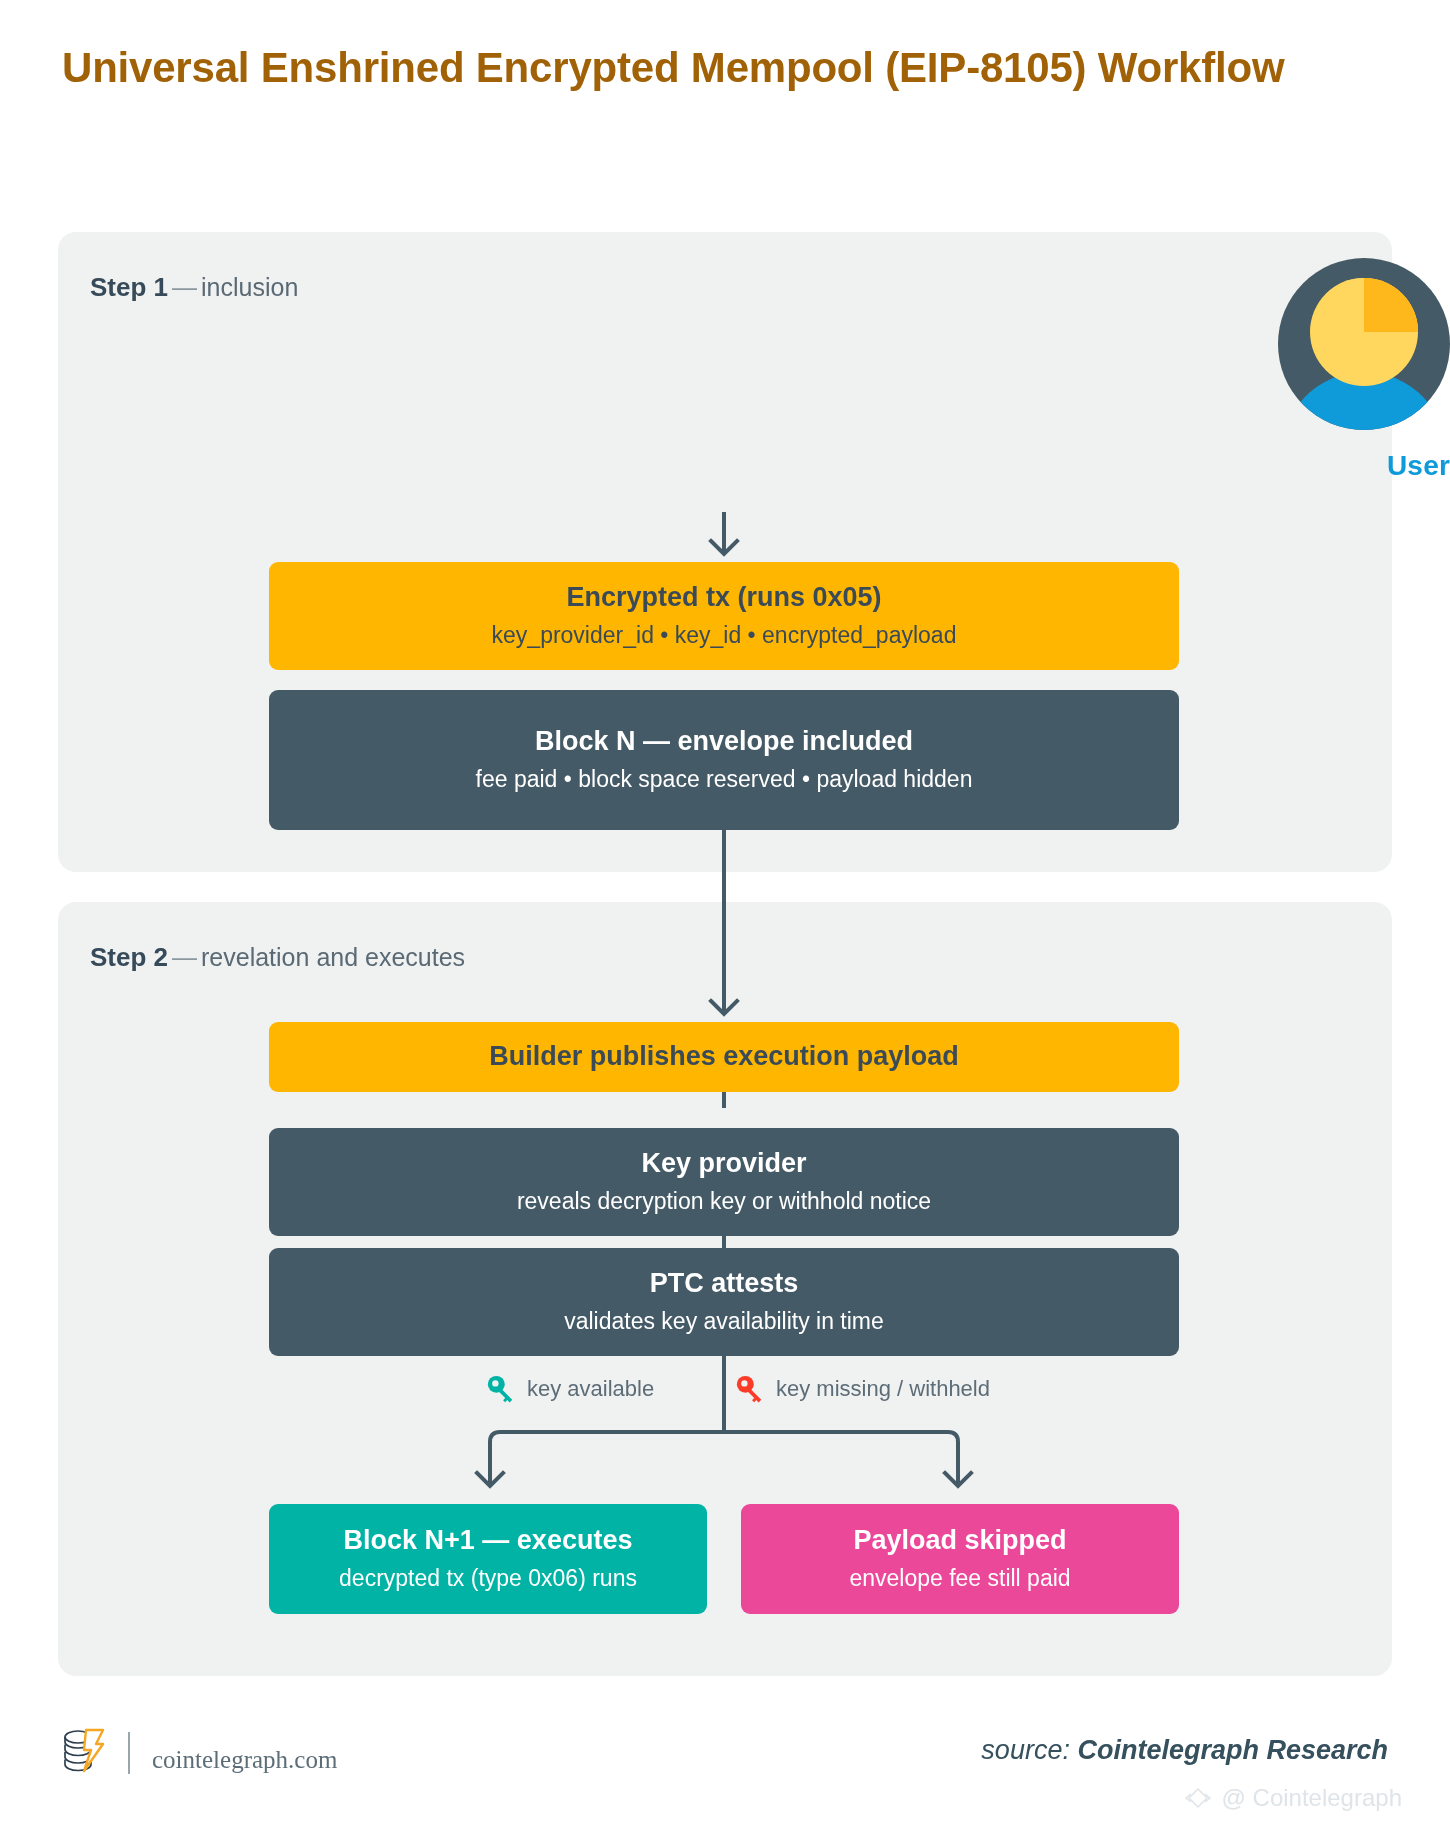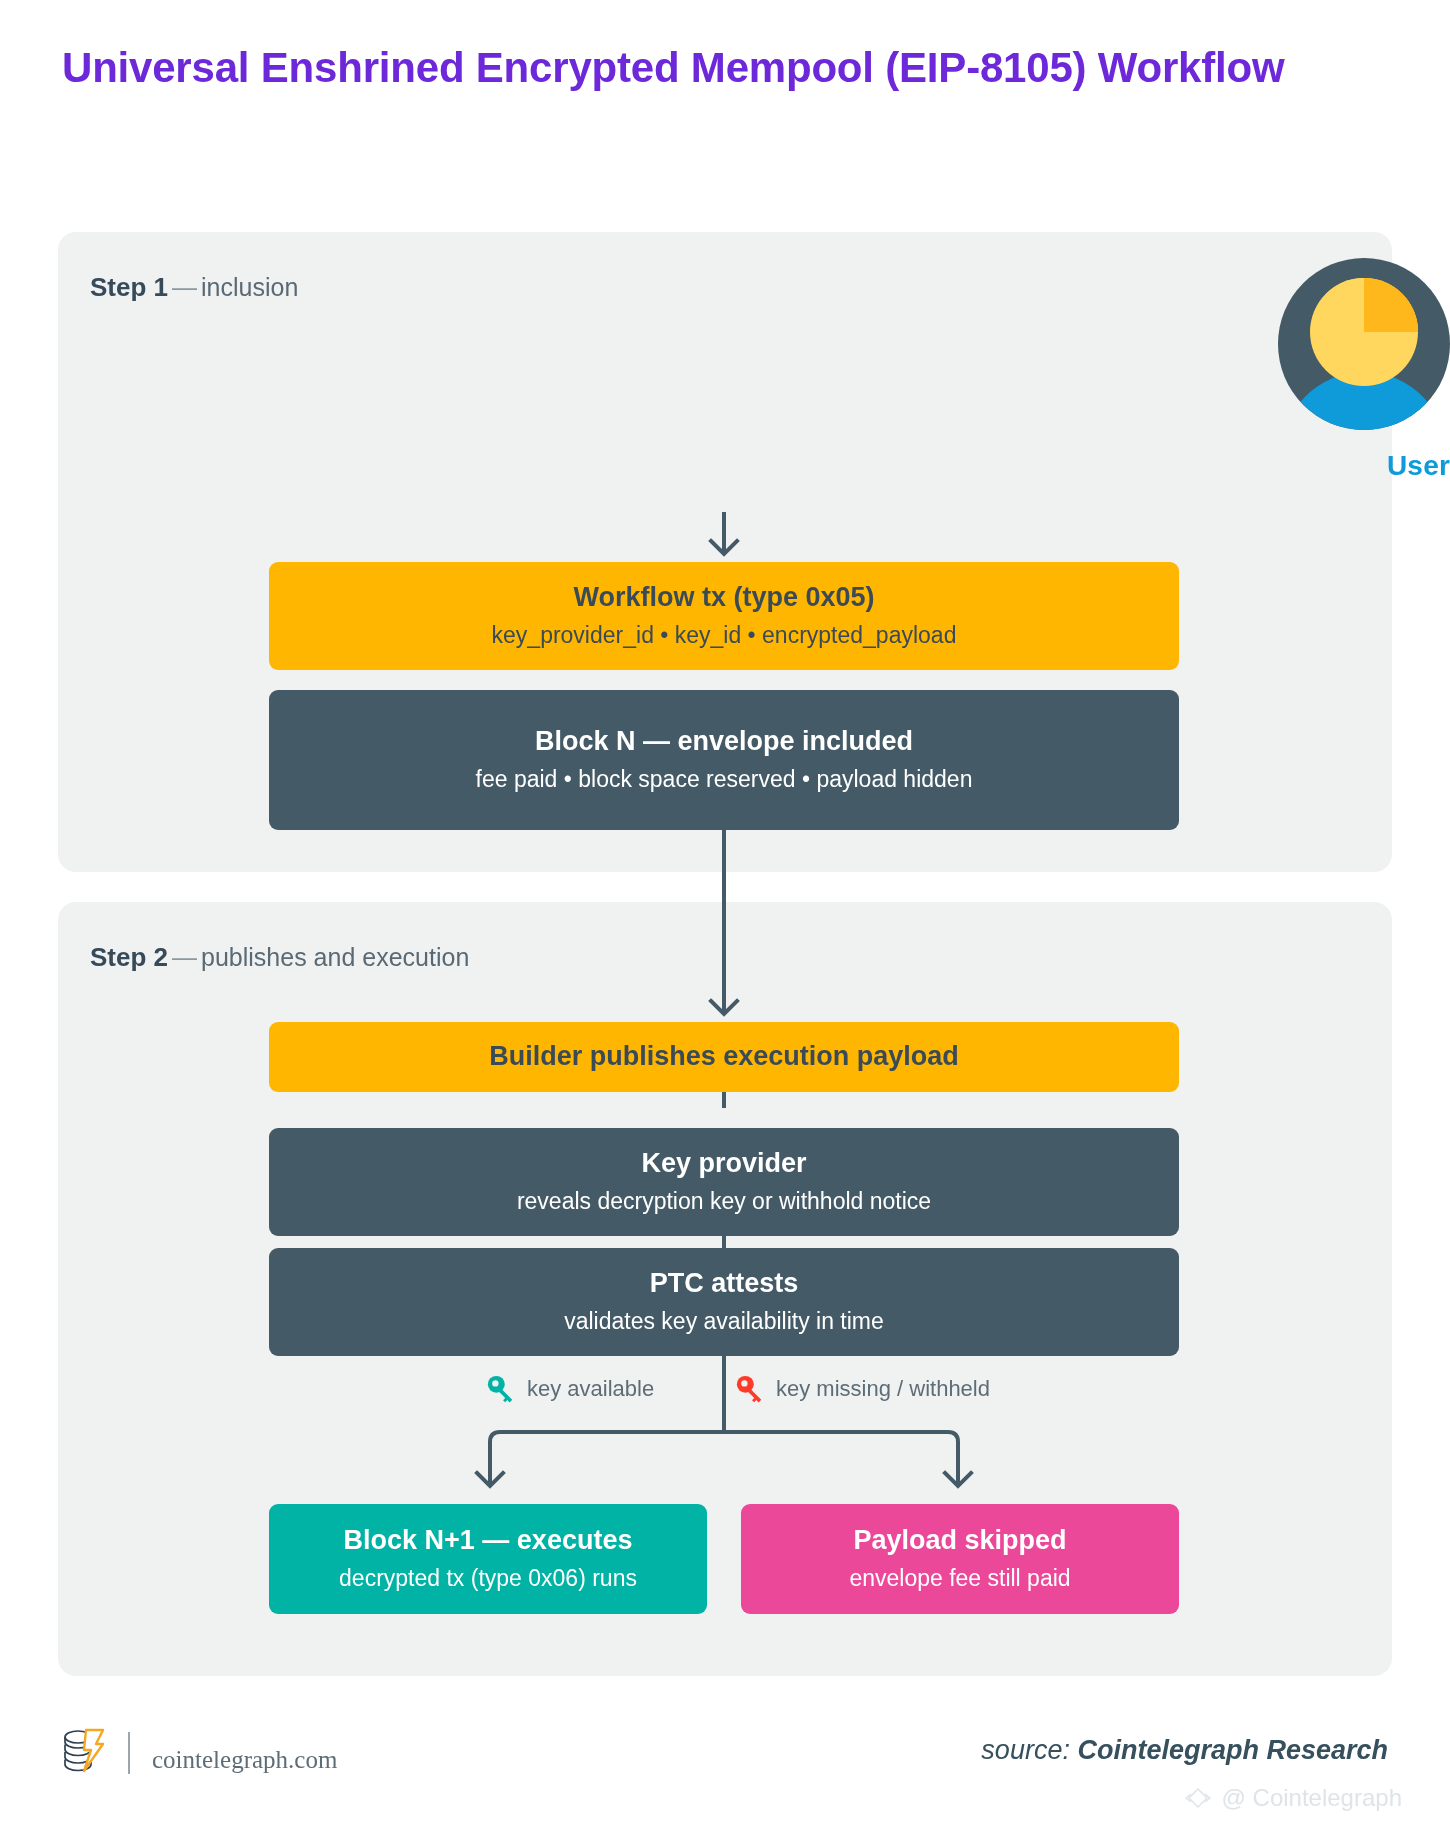--- a/index.html
+++ b/index.html
@@ -19,21 +19,21 @@
 
   
   .title {
     position: absolute;
     left: 62px;
     top: 38px;
     width: 1260px;
     font-size: 42px;
     line-height: 1.42;
     font-weight: bold;
-    color: #6d28d9;
+    color: #a16207;
     letter-spacing: -0.2px;
   }
 
   
   .panel {
     position: absolute;
     background: #f0f1f1;
     border-radius: 18px;
     left: 58px;
     width: 1334px;
@@ -188,21 +188,21 @@
   <h1 class="title">Universal Enshrined Encrypted Mempool (EIP-8105) Workflow</h1>
 
   <section class="panel" id="panel-step1">
     <div class="step-head">
       <span class="step-label">Step 1</span><span class="step-dash">—</span><span>inclusion</span>
     </div>
   </section>
 
   <section class="panel" id="panel-step2">
     <div class="step-head">
-      <span class="step-label">Step 2</span><span class="step-dash">—</span><span>publishes and execution</span>
+      <span class="step-label">Step 2</span><span class="step-dash">—</span><span>revelation and executes</span>
     </div>
   </section>
 
   <svg class="connectors" viewBox="0 0 1450 1838" width="1450" height="1838">
     <g stroke="#445a66" stroke-width="4" fill="none" stroke-linecap="butt">
 
       <line x1="724" y1="512" x2="724" y2="552"></line>
 
       <line x1="724" y1="798" x2="724" y2="1012"></line>
 
@@ -251,21 +251,21 @@
           <path d="M 86 20 A 54 54 0 0 1 140 74 L 86 74 Z" fill="#ffb81c"></path>
           <path d="M 86 20 A 54 54 0 0 0 48 36 L 86 74 Z" fill="#ffd75e"></path>
           <path d="M 86 20 A 54 54 0 0 1 140 70 Q 112 66 96 40 Q 90 26 86 20 Z" fill="#ffb81c"></path>
         </g>
       </svg>
     </div>
     <div class="user-label">User</div>
   </div>
 
   <div class="fbox orange" id="box-enc">
-    <div class="t1">Workflow tx (type 0x05)</div>
+    <div class="t1">Encrypted tx (runs 0x05)</div>
     <div class="t2">key_provider_id • key_id • encrypted_payload</div>
   </div>
 
   <div class="fbox dark" id="box-blkn">
     <div class="t1">Block N — envelope included</div>
     <div class="t2">fee paid • block space reserved • payload hidden</div>
   </div>
 
   <div class="fbox orange" id="box-build">
     <div class="t1">Builder publishes execution payload</div>

